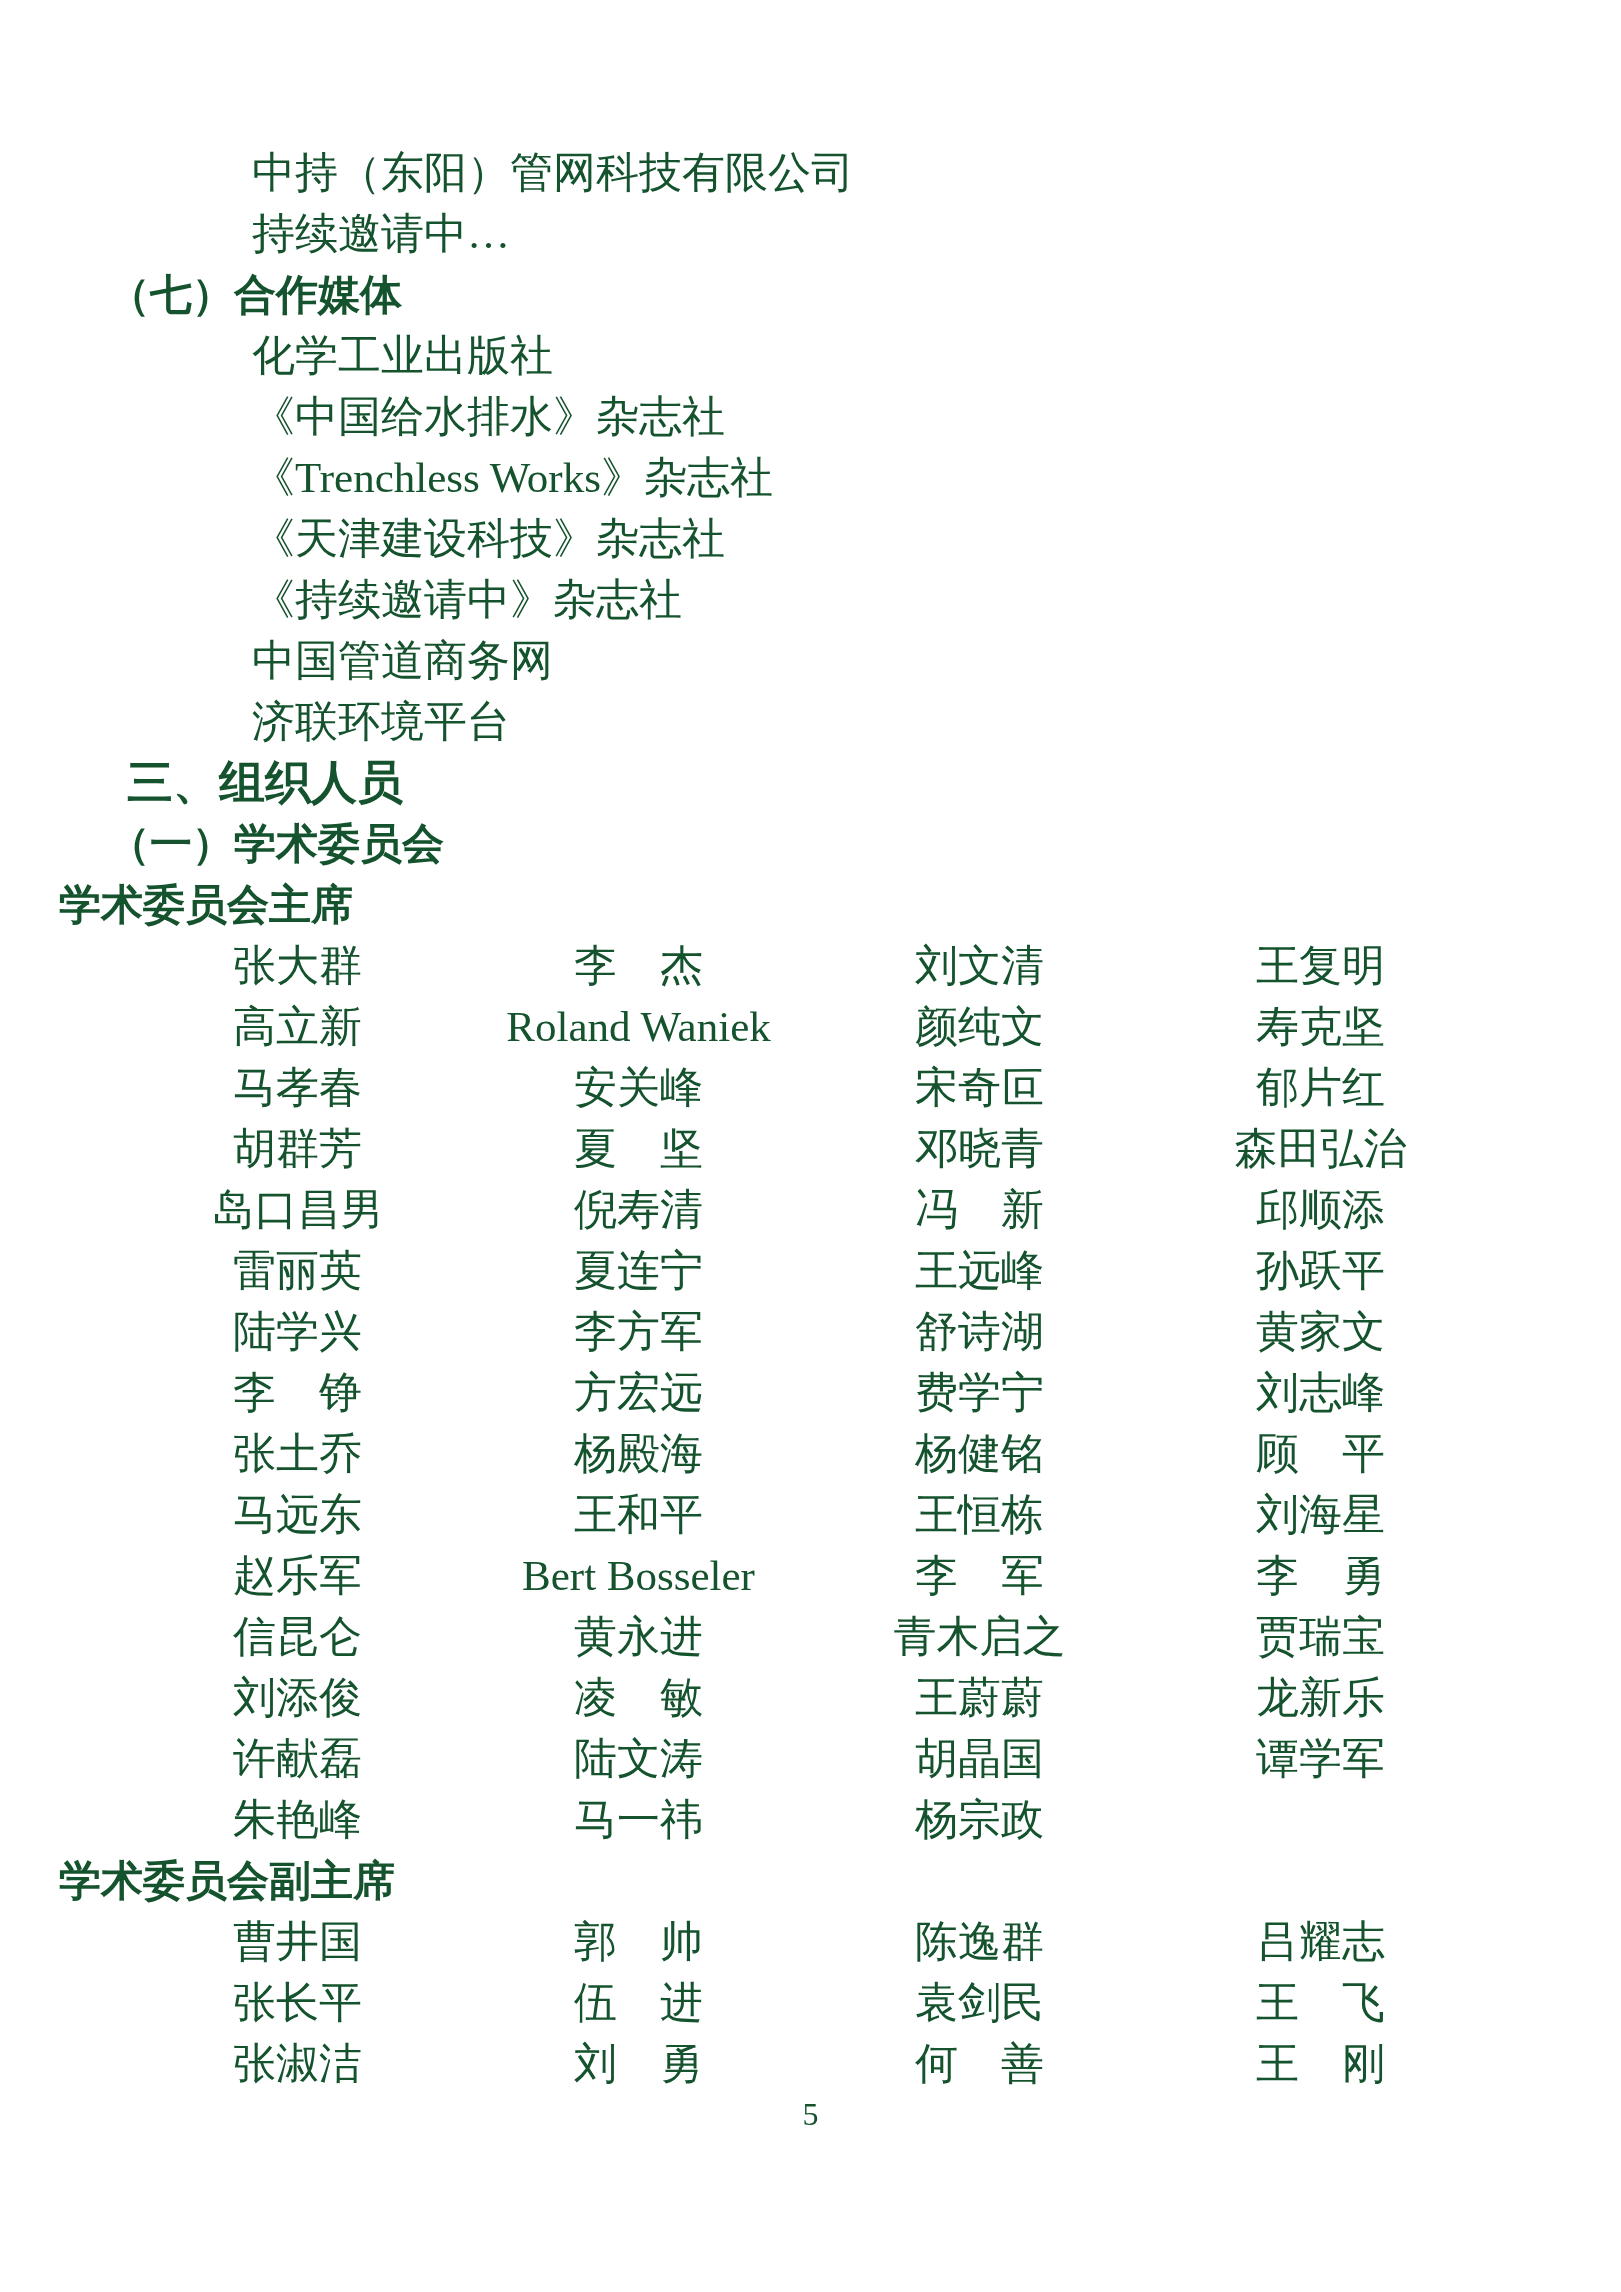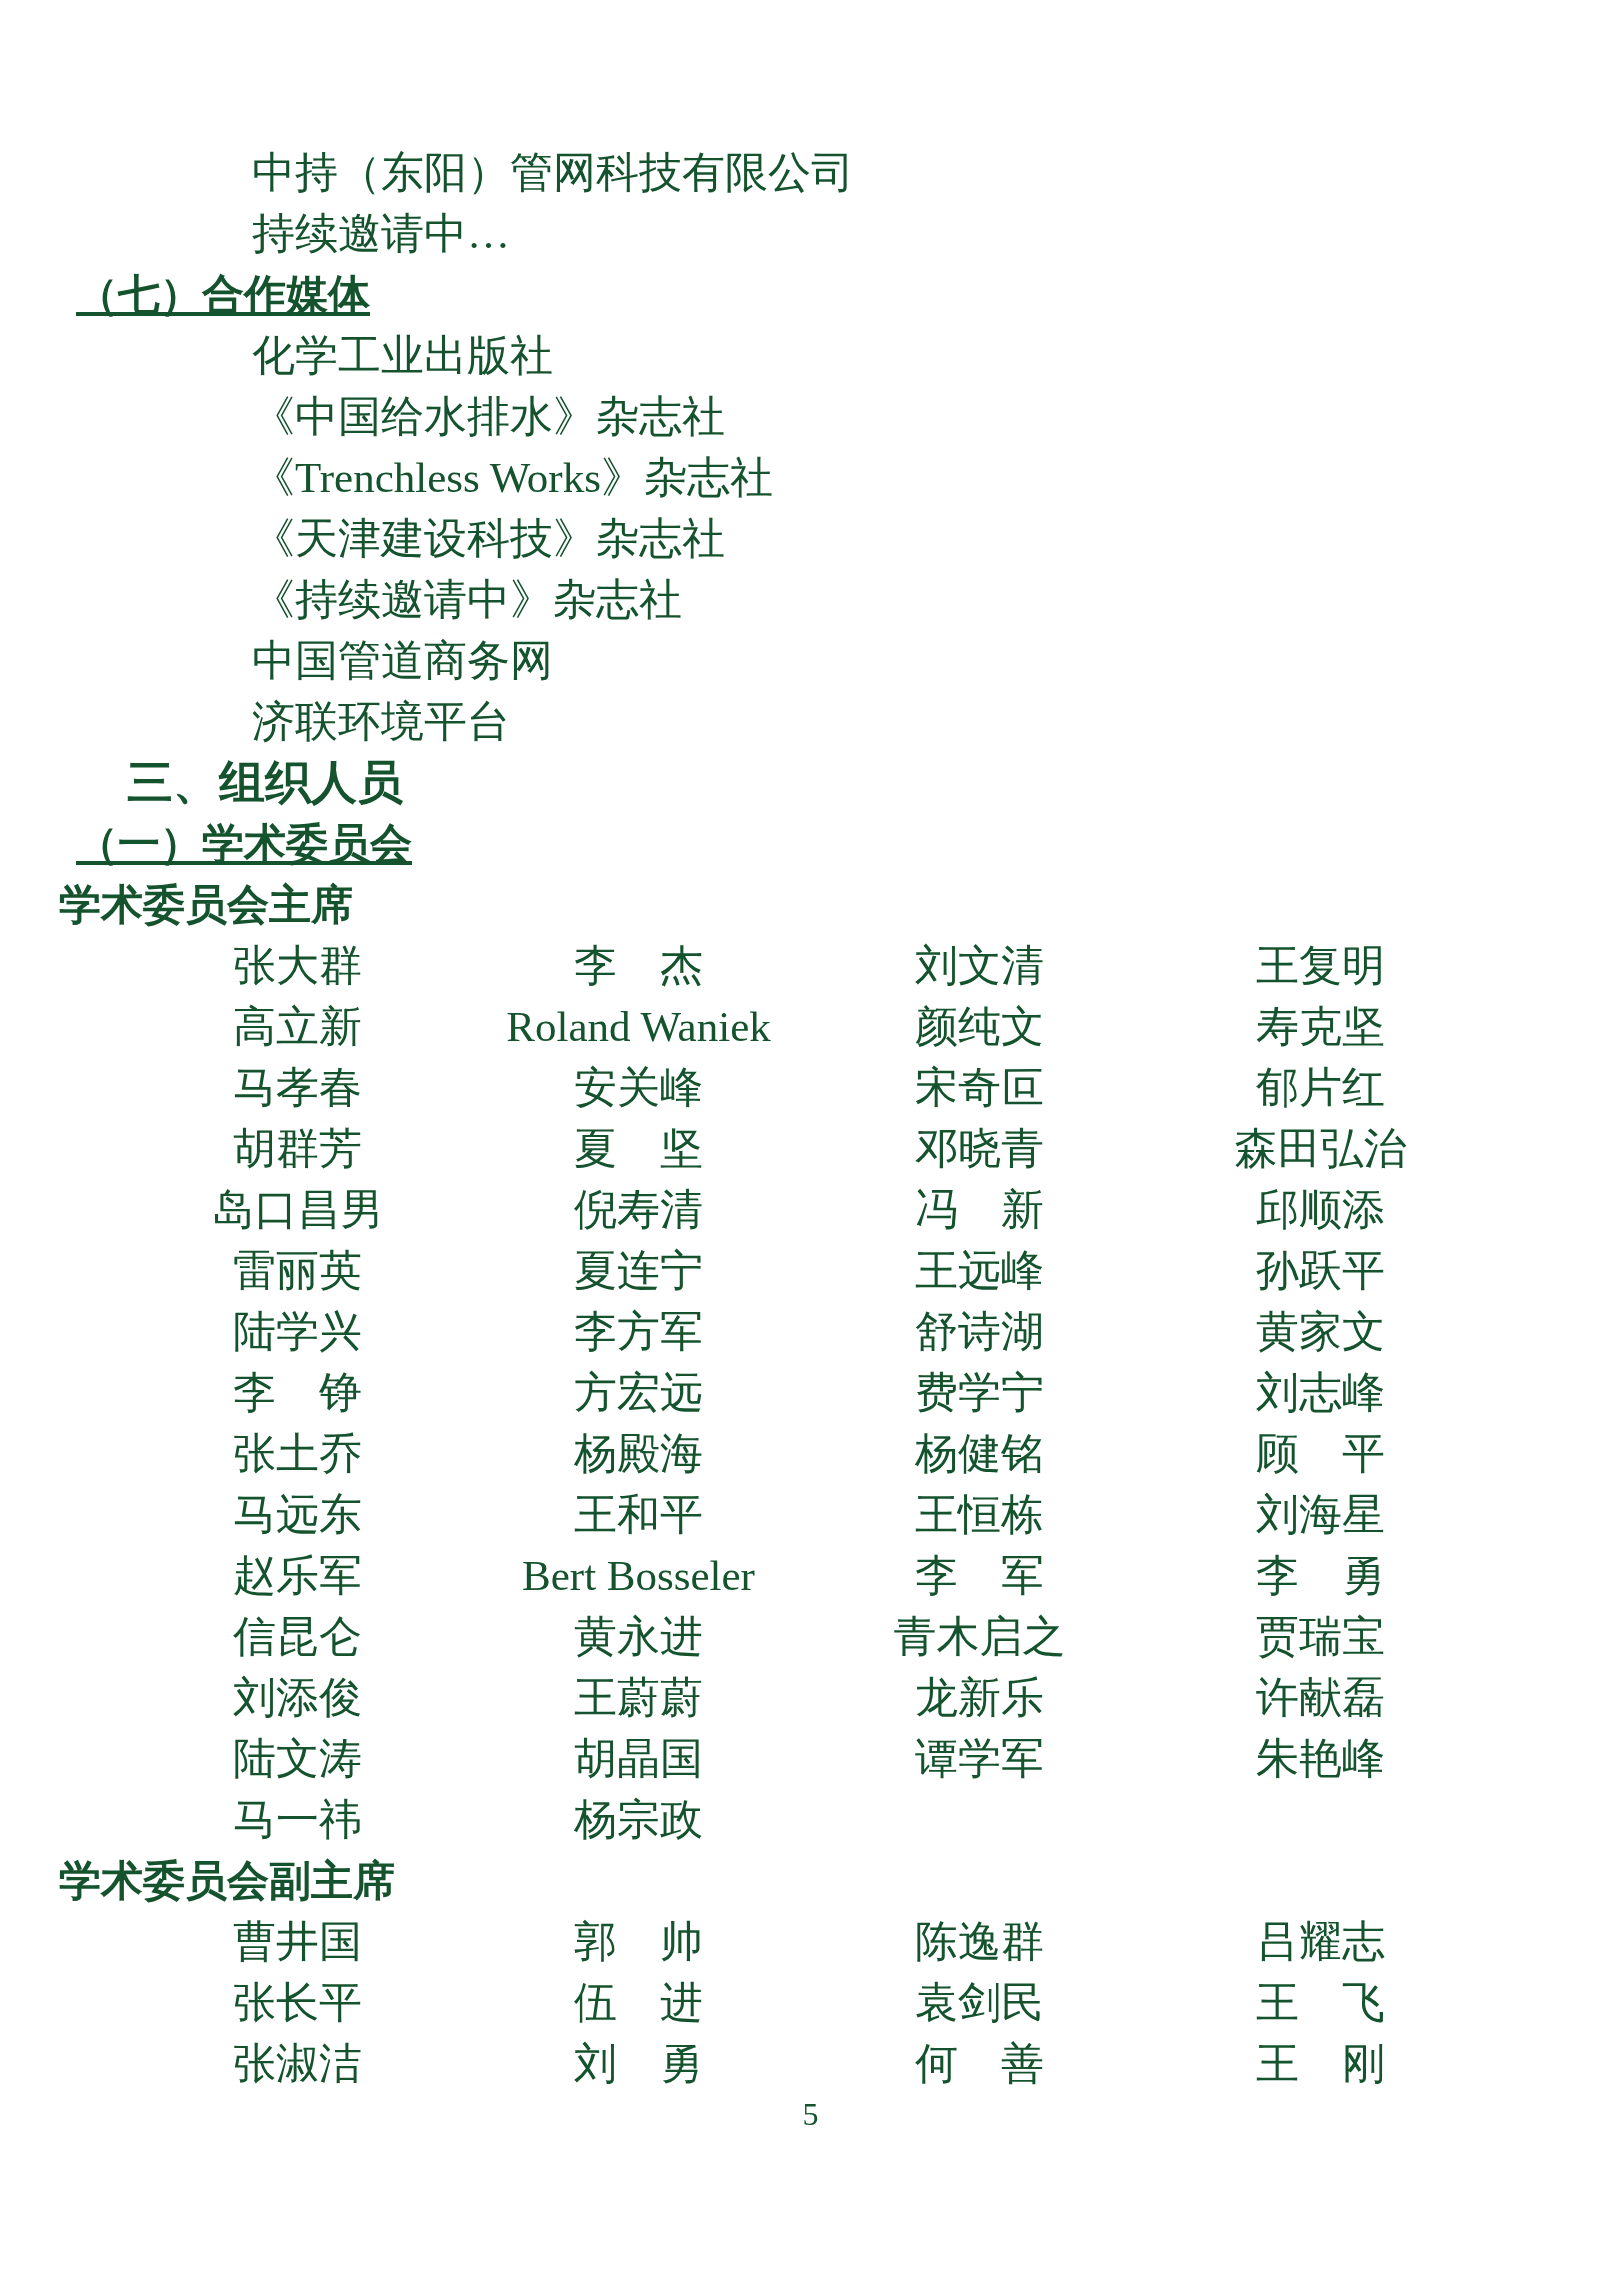--- a/index.html
+++ b/index.html
@@ -24,24 +24,23 @@
   }
   .line {
     height: 61px;
     display: flex;
     align-items: center;
     font-size: 43px;
     white-space: pre;
   }
   .indent-body { padding-left: 252px; }
   .h-paren {
-    padding-left: 76px;
+    padding-left: 108px;
     font-weight: bold;
     font-size: 42px;
-    text-decoration: underline;
   }
   .h-major {
     padding-left: 127px;
     font-weight: bold;
     font-size: 46px;
     text-align: center;
   }
   .h-role {
     padding-left: 59px;
     font-weight: bold;
@@ -141,20 +140,21 @@
         <div class="name-cell">刘海星</div>
         <div class="name-cell">赵乐军</div>
         <div class="name-cell">Bert Bosseler</div>
         <div class="name-cell">李　军</div>
         <div class="name-cell">李　勇</div>
         <div class="name-cell">信昆仑</div>
         <div class="name-cell">黄永进</div>
         <div class="name-cell">青木启之</div>
         <div class="name-cell">贾瑞宝</div>
         <div class="name-cell">刘添俊</div>
+        <div class="name-cell">凌　敏</div>
         <div class="name-cell">王蔚蔚</div>
         <div class="name-cell">龙新乐</div>
         <div class="name-cell">许献磊</div>
         <div class="name-cell">陆文涛</div>
         <div class="name-cell">胡晶国</div>
         <div class="name-cell">谭学军</div>
         <div class="name-cell">朱艳峰</div>
         <div class="name-cell">马一祎</div>
         <div class="name-cell">杨宗政</div>
       </div>

